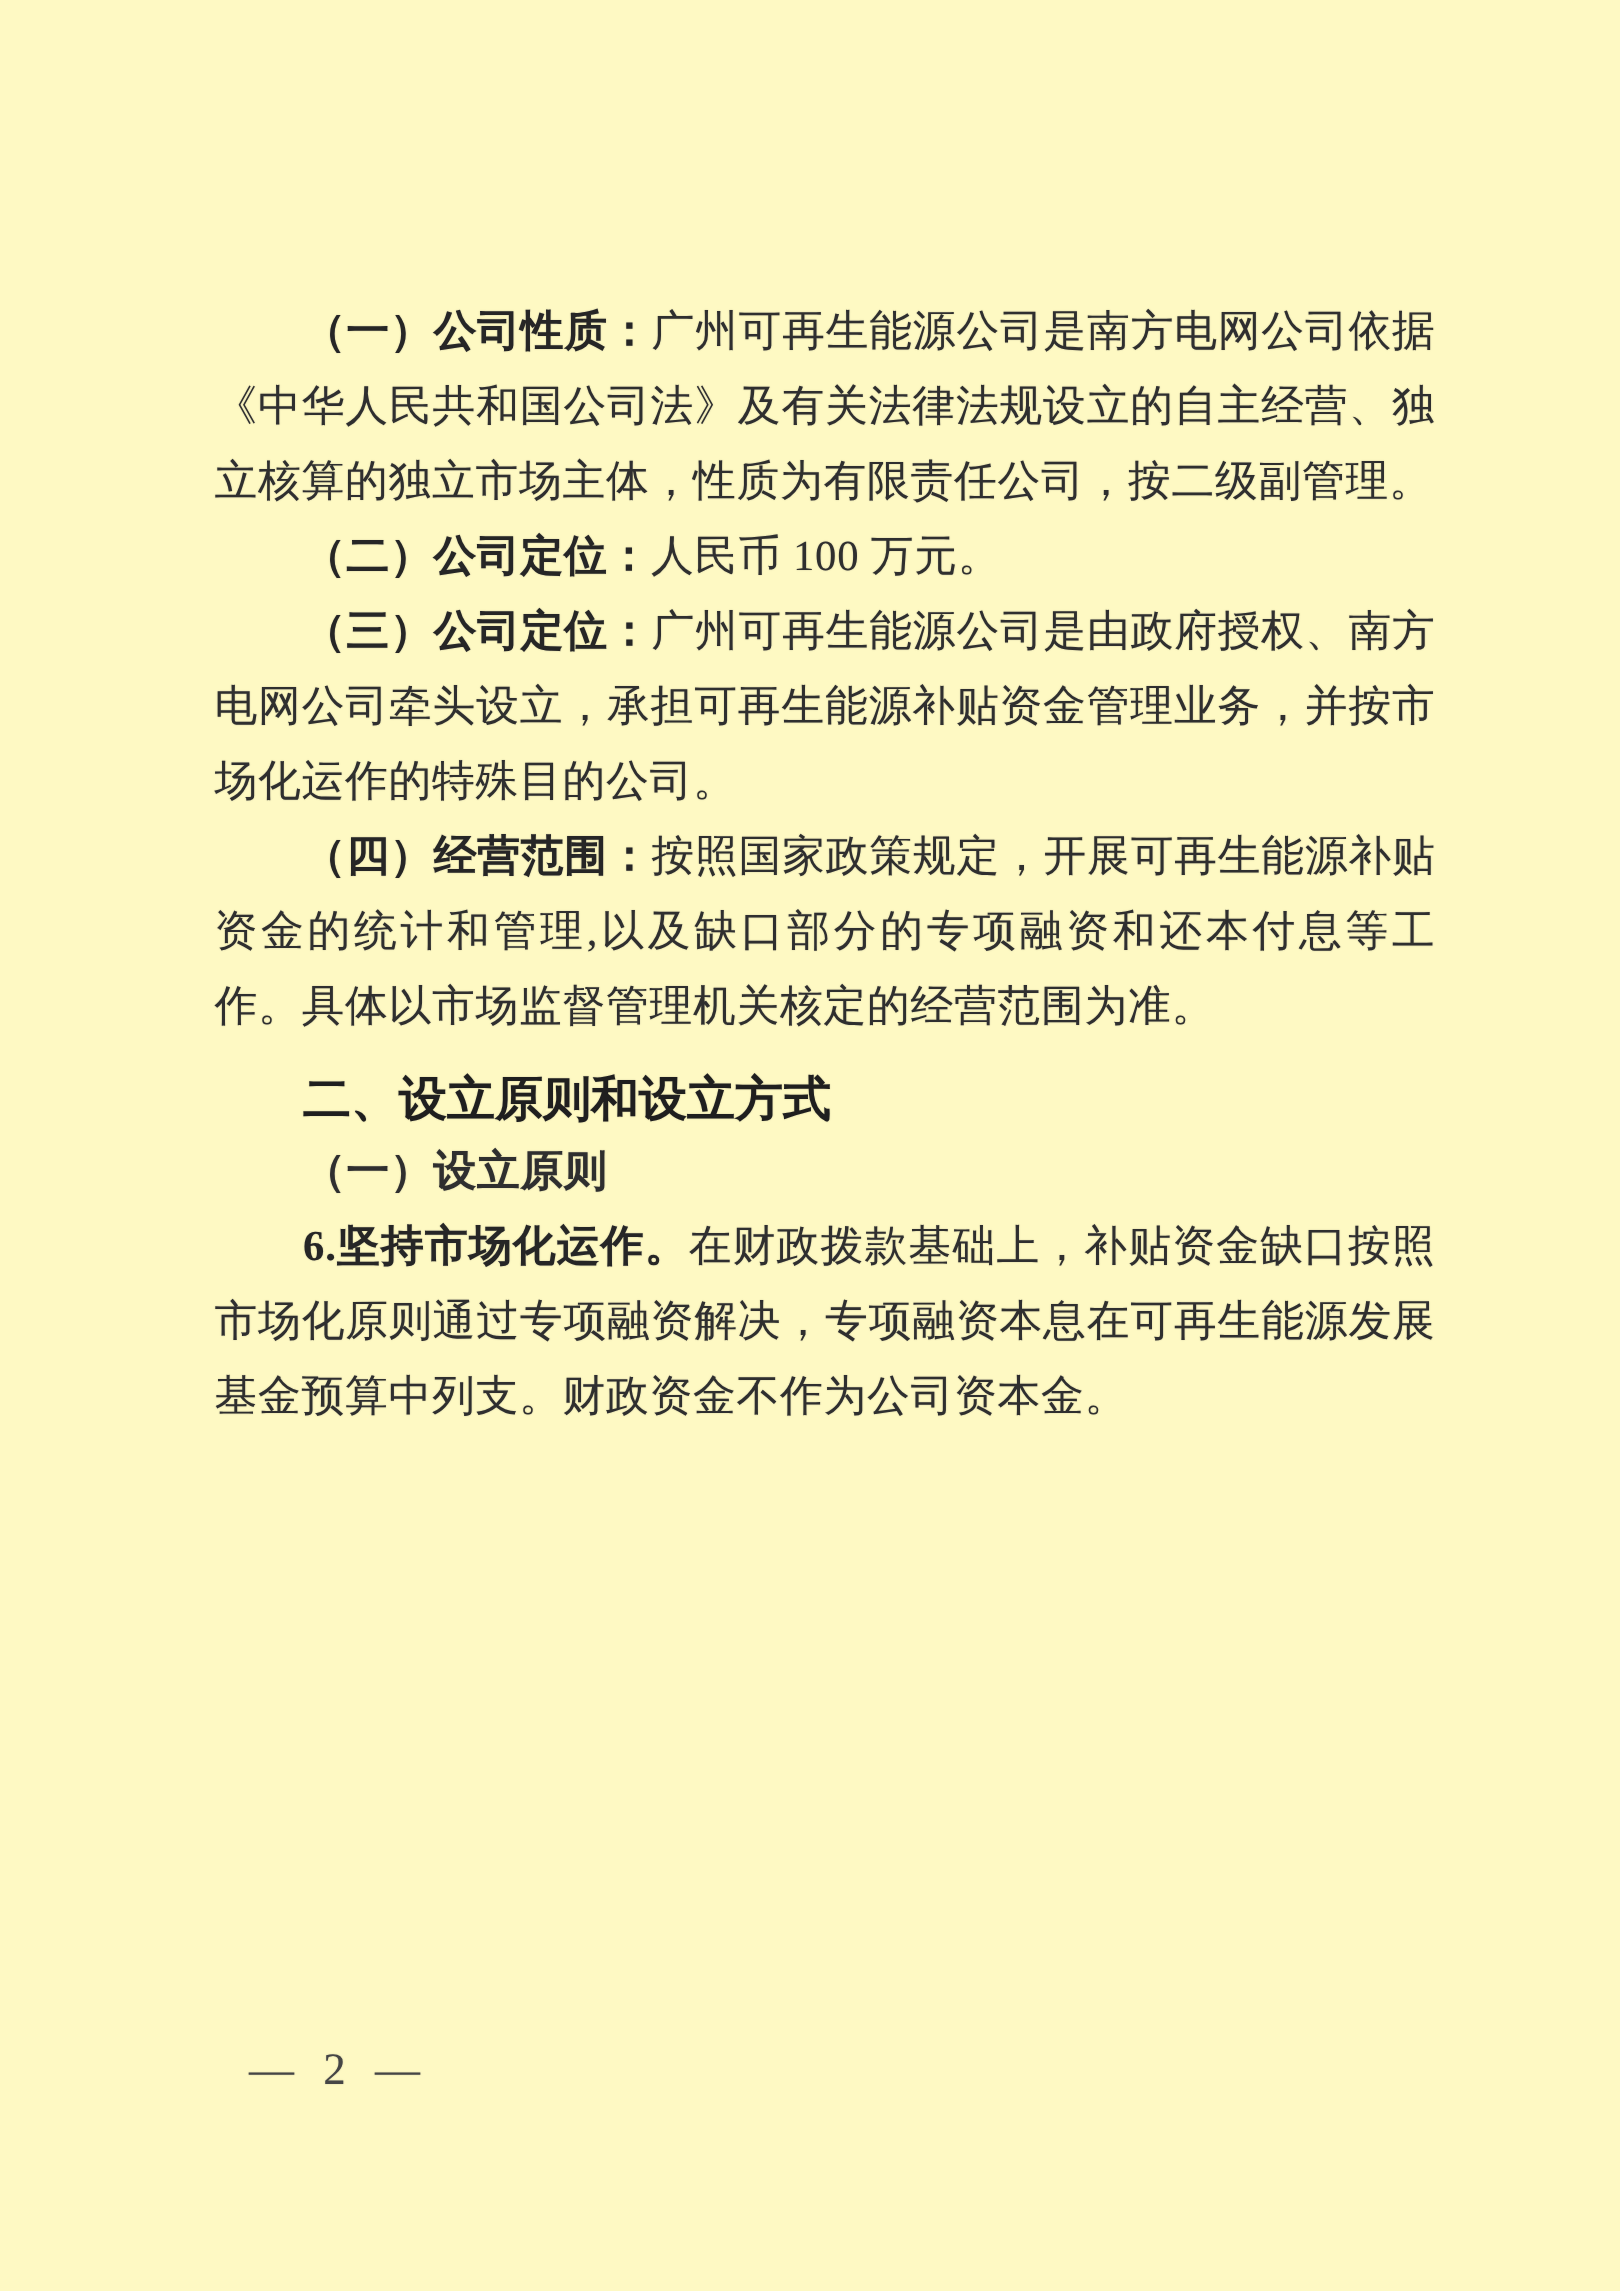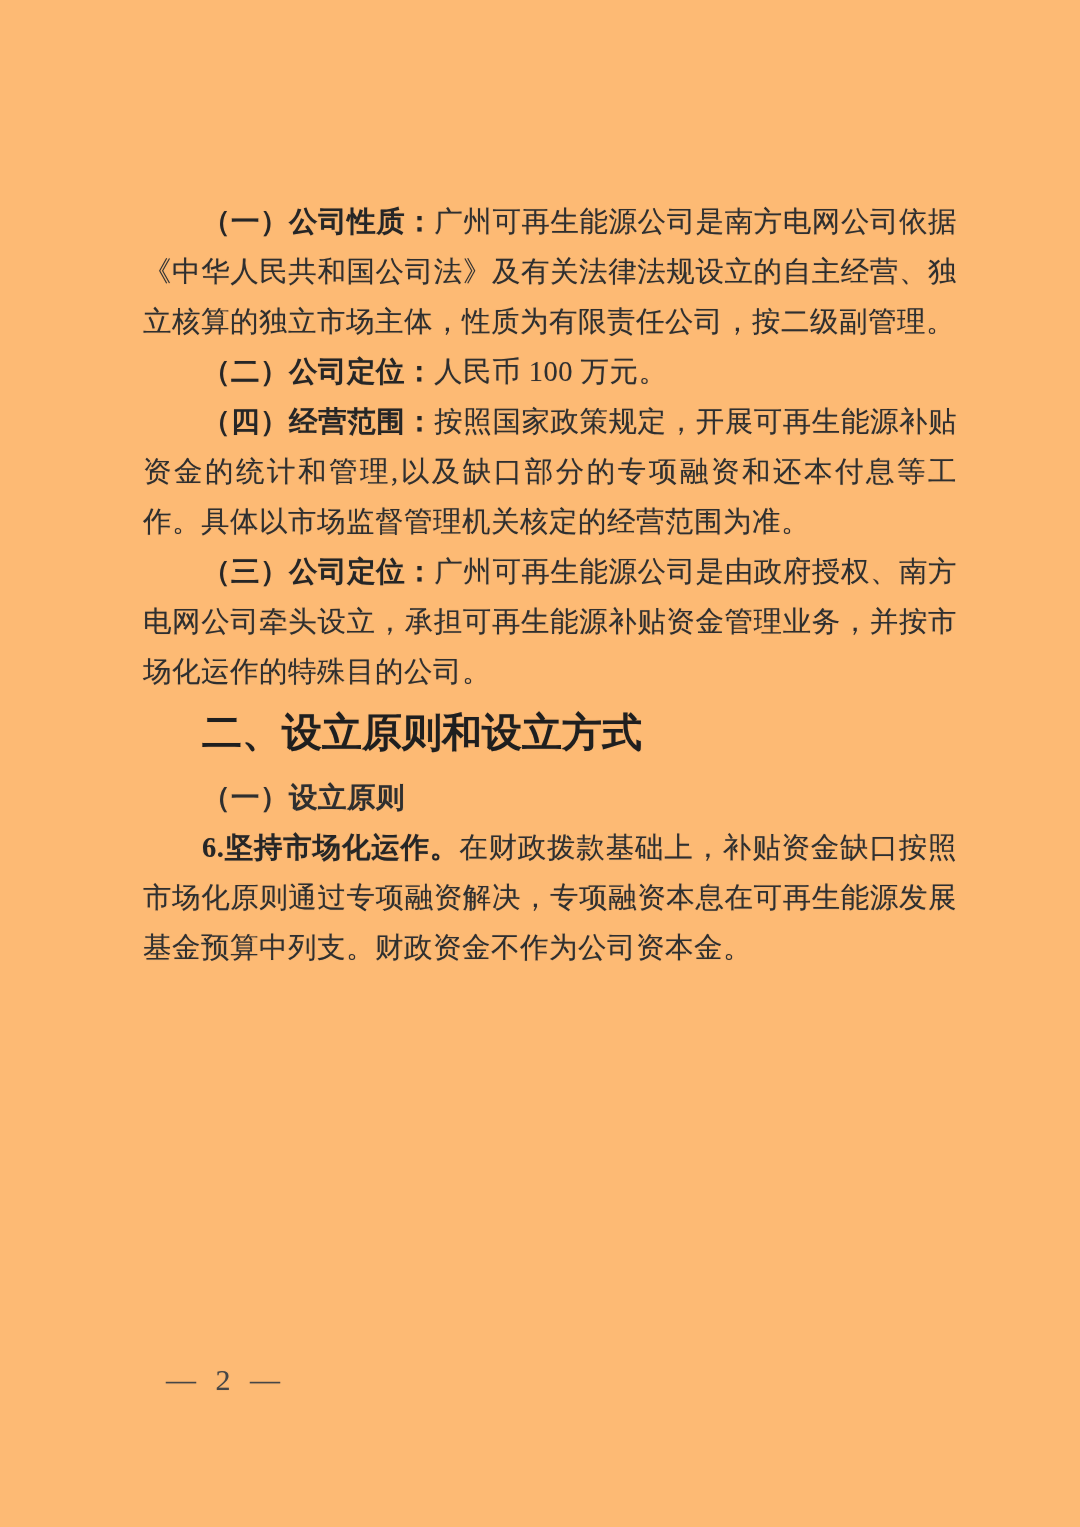--- a/index.html
+++ b/index.html
@@ -4,21 +4,21 @@
 <style>
   html, body {
     margin: 0;
     padding: 0;
     background: #ffffff;
   }
   .page {
     position: relative;
     width: 1080px;
     height: 1527px;
-    background: #fdba74;
+    background: #fef9c3;
     overflow: hidden;
     font-family: "Liberation Serif", "DejaVu Serif", serif;
   }
   .text-block {
     position: absolute;
     left: 143px;
     top: 197px;
     width: 814px;
   }
   .para {
@@ -29,23 +29,23 @@
     text-align: justify;
     text-indent: 59px;
     letter-spacing: 0.5px;
     text-shadow: 0 0 1px rgba(80,80,80,0.40);
   }
   .para .lead {
     font-weight: bold;
     color: #262626;
   }
   .section-heading {
-    margin: 10px 0 16px 0;
-    font-family: Liberation Sans, sans-serif;
-    font-size: 40px;
+    margin: 10px 0 0 0;
+    font-family: Liberation Serif, serif;
+    font-size: 32px;
     line-height: 50px;
     font-weight: bold;
     color: #1f1f1f;
     text-indent: 59px;
     text-shadow: 0 0 1px rgba(60,60,60,0.35);
   }
   .sub-heading {
     font-weight: bold;
   }
   .page-footer {
@@ -63,23 +63,23 @@
 </head>
 <body>
 
 <div class="page">
   <div class="text-block">
 
     <p class="para"><span class="lead">（一）公司性质：</span><span>广州可再生能源公司是南方电网公司依据《中华人民共和国公司法》及有关法律法规设立的自主经营、独立核算的独立市场主体，性质为有限责任公司，按二级副管理。</span></p>
 
     <p class="para"><span class="lead">（二）公司定位：</span><span>人民币 100 万元。</span></p>
 
+    <p class="para"><span class="lead">（三）公司定位：</span><span>广州可再生能源公司是由政府授权、南方电网公司牵头设立，承担可再生能源补贴资金管理业务，并按市场化运作的特殊目的公司。</span></p>
+
     <p class="para"><span class="lead">（四）经营范围：</span><span>按照国家政策规定，开展可再生能源补贴资金的统计和管理,以及缺口部分的专项融资和还本付息等工作。具体以市场监督管理机关核定的经营范围为准。</span></p>
-
-    <p class="para"><span class="lead">（三）公司定位：</span><span>广州可再生能源公司是由政府授权、南方电网公司牵头设立，承担可再生能源补贴资金管理业务，并按市场化运作的特殊目的公司。</span></p>
 
 
     <h2 class="section-heading">二、设立原则和设立方式</h2>
 
     <p class="para sub-heading">（一）设立原则</p>
 
 
     <p class="para"><span class="lead">6.坚持市场化运作。</span><span>在财政拨款基础上，补贴资金缺口按照市场化原则通过专项融资解决，专项融资本息在可再生能源发展基金预算中列支。财政资金不作为公司资本金。</span></p>
 
   </div>

